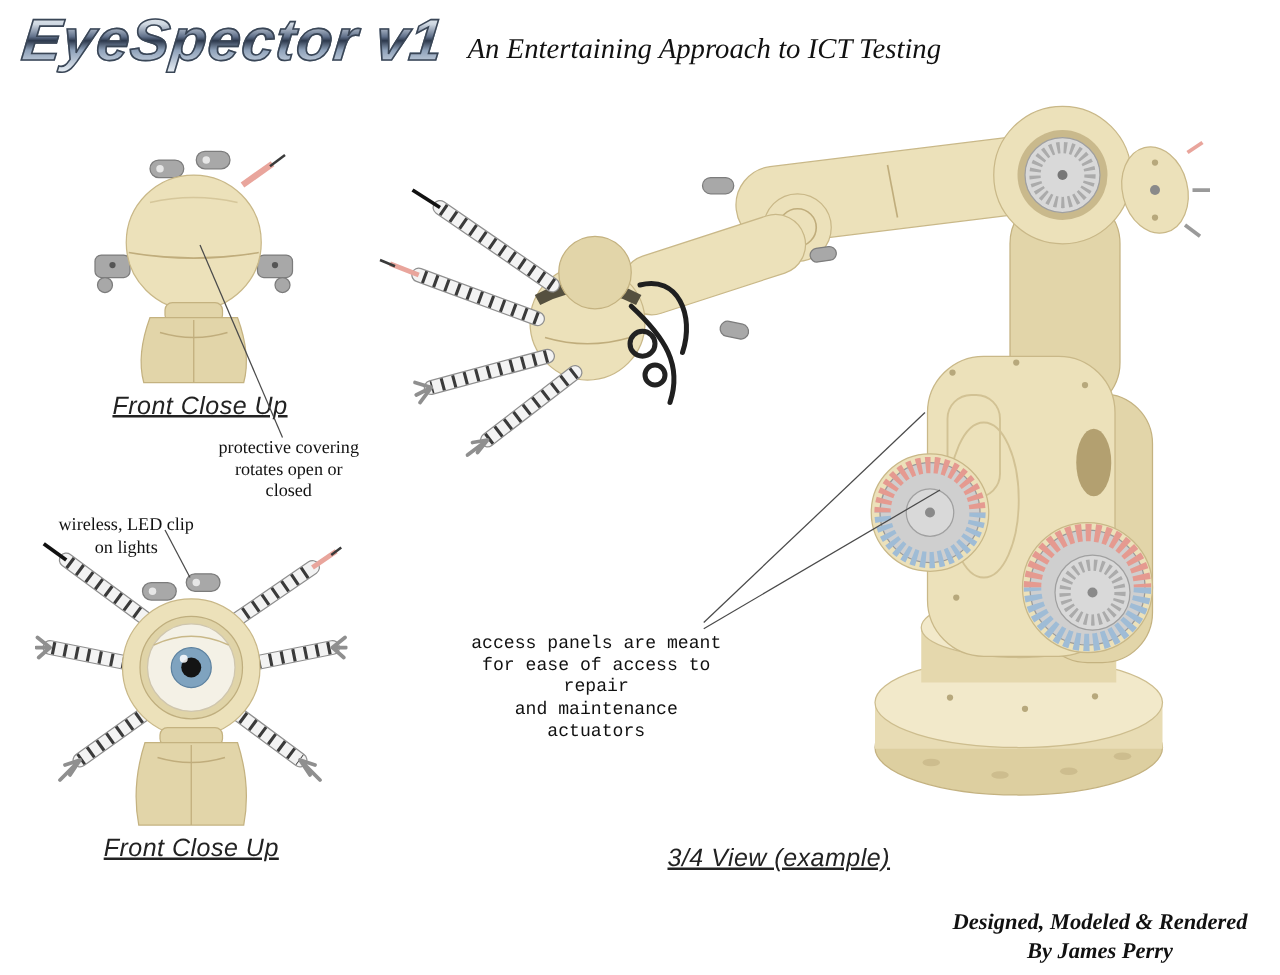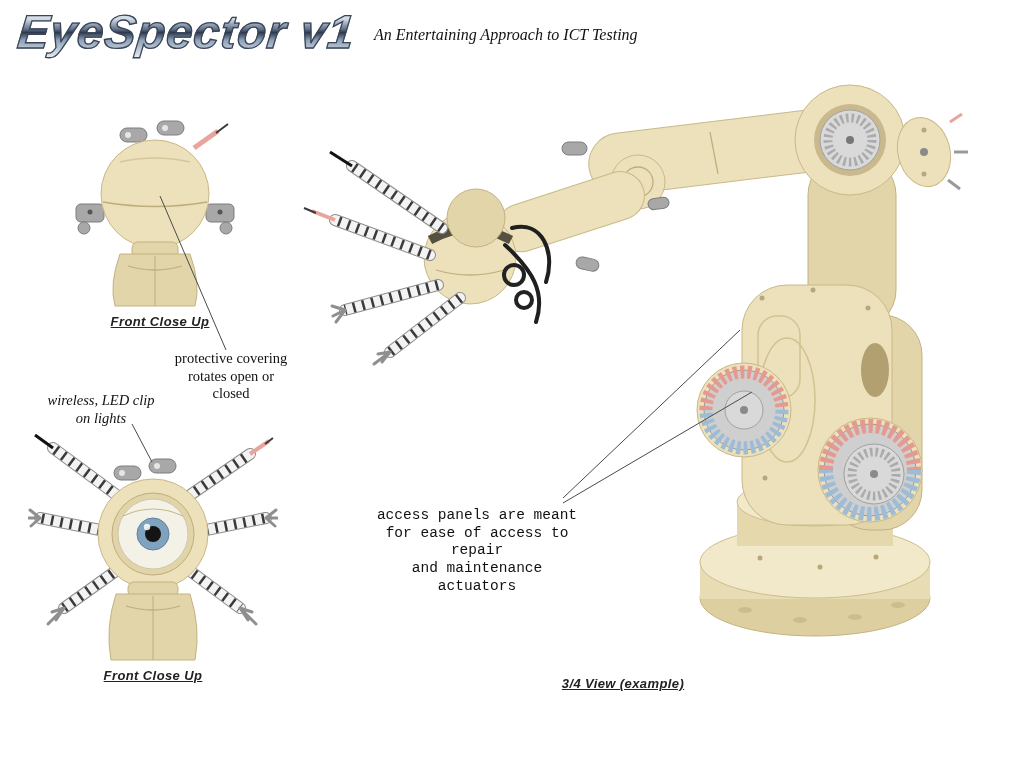--- a/index.html
+++ b/index.html
@@ -12,27 +12,27 @@
     left:18px;top:4px;
     font-family:"Liberation Sans",sans-serif;
     font-style:italic;font-weight:800;font-size:47px;letter-spacing:1px;
     background:linear-gradient(180deg,#fdfdfd 0%,#cfd8e2 28%,#60708a 46%,#2c384c 52%,#8fa2ba 66%,#eef3f8 100%);
     -webkit-background-clip:text;background-clip:text;color:transparent;
     -webkit-text-stroke:1.3px #3a4656;
     transform:skewX(-6deg);
   }
   .tagline{
     left:374px;top:26px;
-    font-family:"Liberation Serif",serif;font-style:italic;font-size:16px;color:#111;
+    font-family:"Liberation Serif",serif;font-style:italic;font-size:23px;color:#111;
   }
 
   
   .caption{
-    font-family:"Liberation Sans",sans-serif;font-style:italic;font-weight:700;
-    font-size:13px;color:#222;text-decoration:underline;text-align:center;letter-spacing:.4px;
+    font-family:"Liberation Sans",sans-serif;font-style:italic;font-weight:400;
+    font-size:20px;color:#222;text-decoration:underline;text-align:center;letter-spacing:.4px;
   }
   
   .note{
     font-family:"Liberation Serif",serif;font-size:14.5px;color:#111;
     text-align:center;white-space:pre-line;line-height:1.22;
   }
   
   .credit{
     font-family:"Liberation Serif",serif;font-style:italic;font-weight:600;
     font-size:18px;color:#111;text-align:center;line-height:1.25;
@@ -93,21 +93,21 @@
       <path class="seam" d="M68 160 Q95 168 122 160"></path>
     </g>
   </svg>
 
   <div class="abs caption" style="left:60px;top:314px;width:200px;">Front Close Up</div>
 
   <div class="abs note" style="left:158px;top:350px;width:146px;text-align:center;">protective covering
 rotates open or
 closed</div>
 
-  <div class="abs note" style="left:38px;top:392px;width:126px;font-style:italic;">wireless, LED clip
+  <div class="abs note" style="left:38px;top:412px;width:126px;">wireless, LED clip
 on lights</div>
 
   <svg class="abs" style="left:28px;top:428px;" width="250" height="240" viewBox="0 0 250 240">
 
     <g>
       <line class="tubeEdge" x1="98" y1="74" x2="25" y2="20"></line>
       <line class="tube" x1="98" y1="74" x2="25" y2="20"></line>
       <line class="bands" x1="98" y1="74" x2="25" y2="20"></line>
       <line x1="25" y1="20" x2="7" y2="7" stroke="#111" stroke-width="3"></line>
     </g>
@@ -296,20 +296,24 @@
       <rect class="metal" x="358" y="128" width="21" height="11" rx="5.5" transform="rotate(-8 368 133)"></rect>
     </g>
   </svg>
 
   <div class="abs note" style="left:372px;top:507px;width:210px;font-family:Liberation Mono, monospace;">access panels are meant
 for ease of access to repair
 and maintenance actuators</div>
 
   <div class="abs caption" style="left:518px;top:676px;width:210px;text-align:center;">3/4 View (example)</div>
 
+  <div class="abs" style="left:744px;top:726px;width:272px;">
+    <div class="credit">Designed, Modeled &amp; Rendered</div>
+    <div class="credit">By James Perry</div>
+  </div>
 
   <svg class="abs" style="left:0;top:0;pointer-events:none;" width="1024" height="780" viewBox="0 0 1024 780">
     <line class="leader" x1="160" y1="196" x2="226" y2="350"></line>
     <line class="leader" x1="132" y1="424" x2="152" y2="462"></line>
     <line class="leader" x1="563" y1="498" x2="740" y2="330"></line>
     <line class="leader" x1="563" y1="503" x2="752" y2="392"></line>
   </svg>
 
 </div>
 

